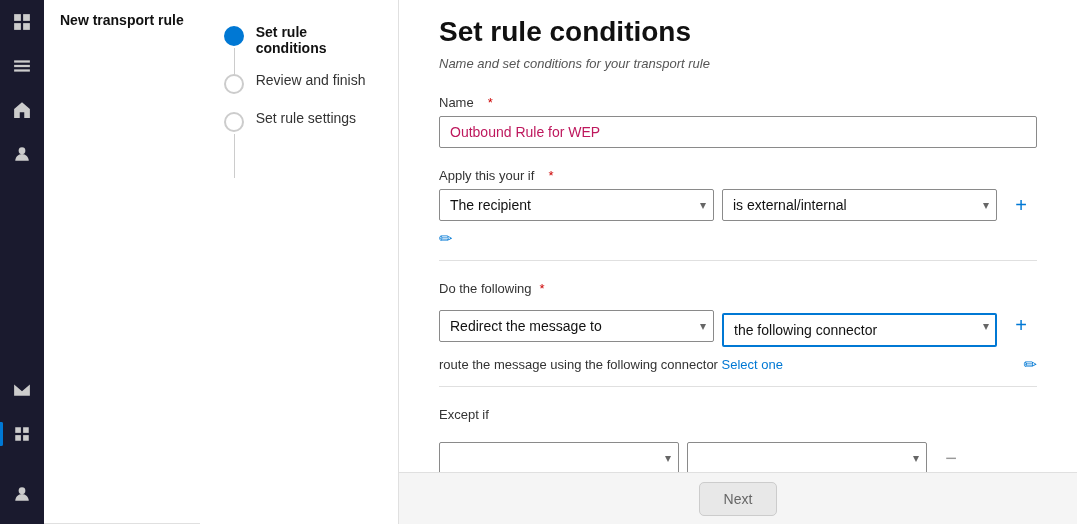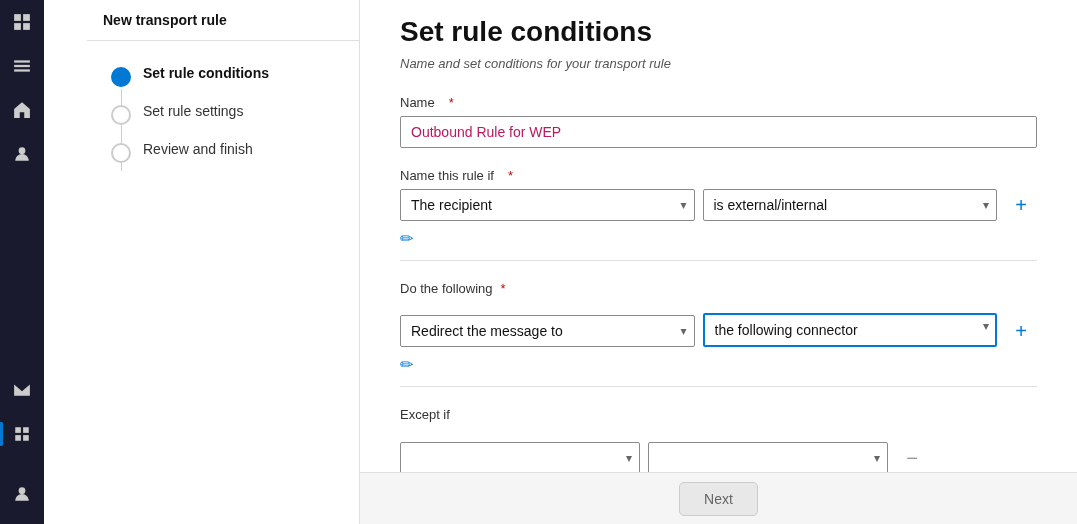--- a/index.html
+++ b/index.html
@@ -37,27 +37,25 @@
       top: 50%;
       transform: translateY(-50%);
       width: 3px;
       height: 24px;
       background: #0078d4;
       border-radius: 0 2px 2px 0;
     }
 
     
     .sidebar {
-      width: 316px;
+      width: 355px;
       border-right: 1px solid #e0e0e0;
       background: #fff;
       flex-shrink: 0;
       display: flex;
-      flex-direction: column;
-      padding-left: 43px;
     }
     .sidebar-header {
       padding: 12px 16px;
       font-size: 14px;
       font-weight: 600;
       color: #111;
       border-bottom: 1px solid #e0e0e0;
     }
     .sidebar-content {
       padding: 24px 24px;
@@ -141,21 +139,21 @@
       border: 1px solid #8a8a8a;
       border-radius: 2px;
       font-size: 14px;
       color: #be185d;
       outline: none;
       background: #fff;
     }
 
     .rule-row {
       display: flex;
-      align-items: flex-end;
+      align-items: center;
       gap: 8px;
       margin-bottom: 8px;
     }
 
     .select-wrapper {
       position: relative;
       display: flex;
       align-items: center;
     }
     .select-wrapper.wide { flex: 1; }
@@ -322,49 +320,49 @@
 <div class="sidebar">
   <div class="sidebar-header">New transport rule</div>
   <div class="sidebar-content">
 
     <div class="step-item" style="position:relative;">
       <div class="step-connector"></div>
       <div class="step-circle active"></div>
       <span class="step-label active">Set rule conditions</span>
     </div>
 
+    <div class="step-item" style="margin-top:16px;">
+      <div class="step-circle"></div>
+      <span class="step-label">Review and finish</span>
+    </div>
+
     <div class="step-item" style="position:relative; margin-top:16px;">
       <div class="step-connector" style="top:24px;height:44px;"></div>
       <div class="step-circle"></div>
       <span class="step-label">Set rule settings</span>
     </div>
-
-    <div class="step-item" style="margin-top:16px;">
-      <div class="step-circle"></div>
-      <span class="step-label">Review and finish</span>
-    </div>
   </div>
 </div>
 
 <div style="flex:1; position:relative; overflow:hidden;">
   <div class="main-content" style="height:472px; overflow-y:auto;">
     <h1 class="page-title">Set rule conditions</h1>
     <p class="page-subtitle">Name and set conditions for your transport rule</p>
 
     <div class="form-section">
       <div class="form-label">
         <span>Name</span>
         <span class="required"> *</span>
       </div>
       <input type="text" class="text-input" value="Outbound Rule for WEP" style="">
     </div>
 
     <div class="form-section">
       <div class="form-label">
-        <span>Name this rule if</span>
+        <span>Apply this your if</span>
         <span class="required"> *</span>
       </div>
       <div class="rule-row">
         <div class="select-wrapper wide">
           <select class="select-inner">
             <option>The recipient</option>
           </select>
           <span class="chevron-icon">▾</span>
         </div>
         <div class="select-wrapper wide">
@@ -394,20 +392,23 @@
         </div>
         <div class="select-wrapper wide">
           <select class="select-inner highlighted">
             <option>the following connector</option>
           </select>
           <span class="chevron-icon">▾</span>
         </div>
         <button class="plus-btn">+</button>
       </div>
       <div class="rule-info-row">
+        <span class="rule-info-text">
+          <span>route the message using the following connector </span><a href="#">Select one</a>
+        </span>
         <span class="edit-icon">✏</span>
       </div>
     </div>
 
     <div class="form-section">
       <div class="section-label">Except if</div>
       <div class="except-row">
         <div class="select-wrapper" style="width:240px;">
           <select class="select-inner" style="width:240px;">
             <option></option>

